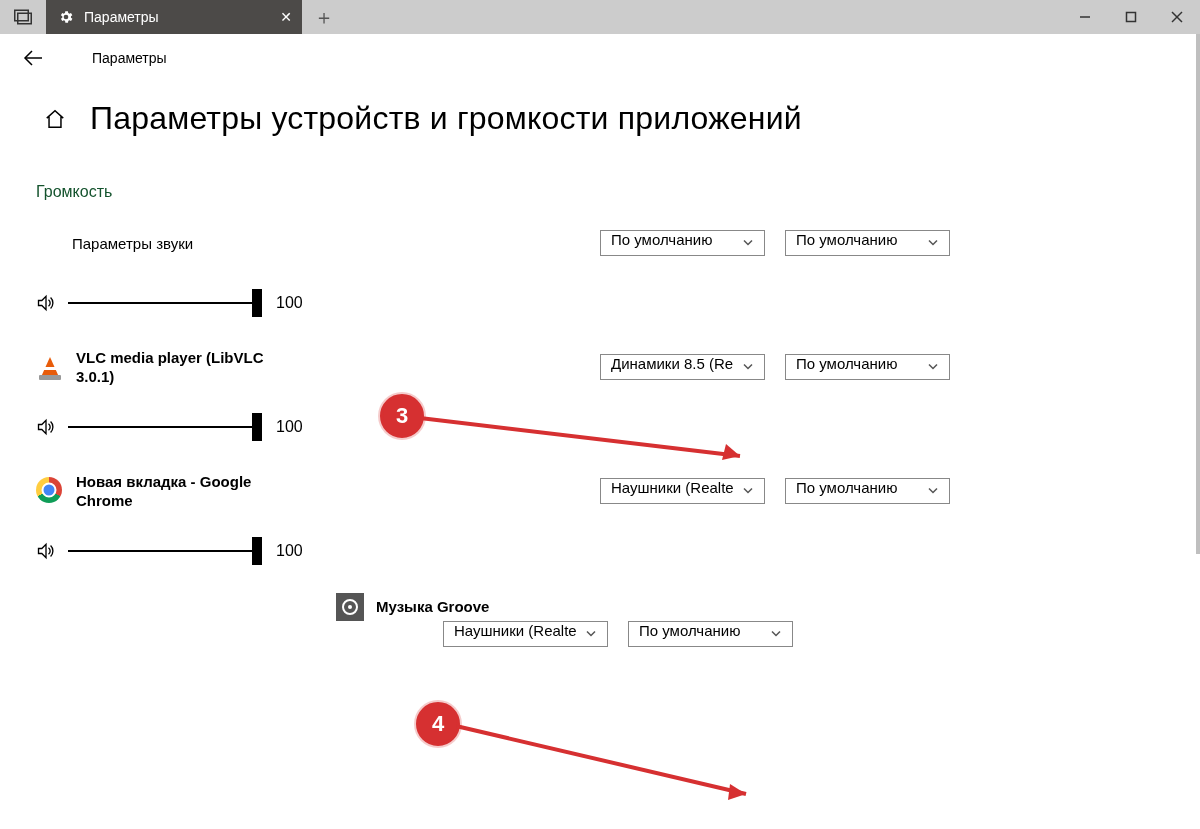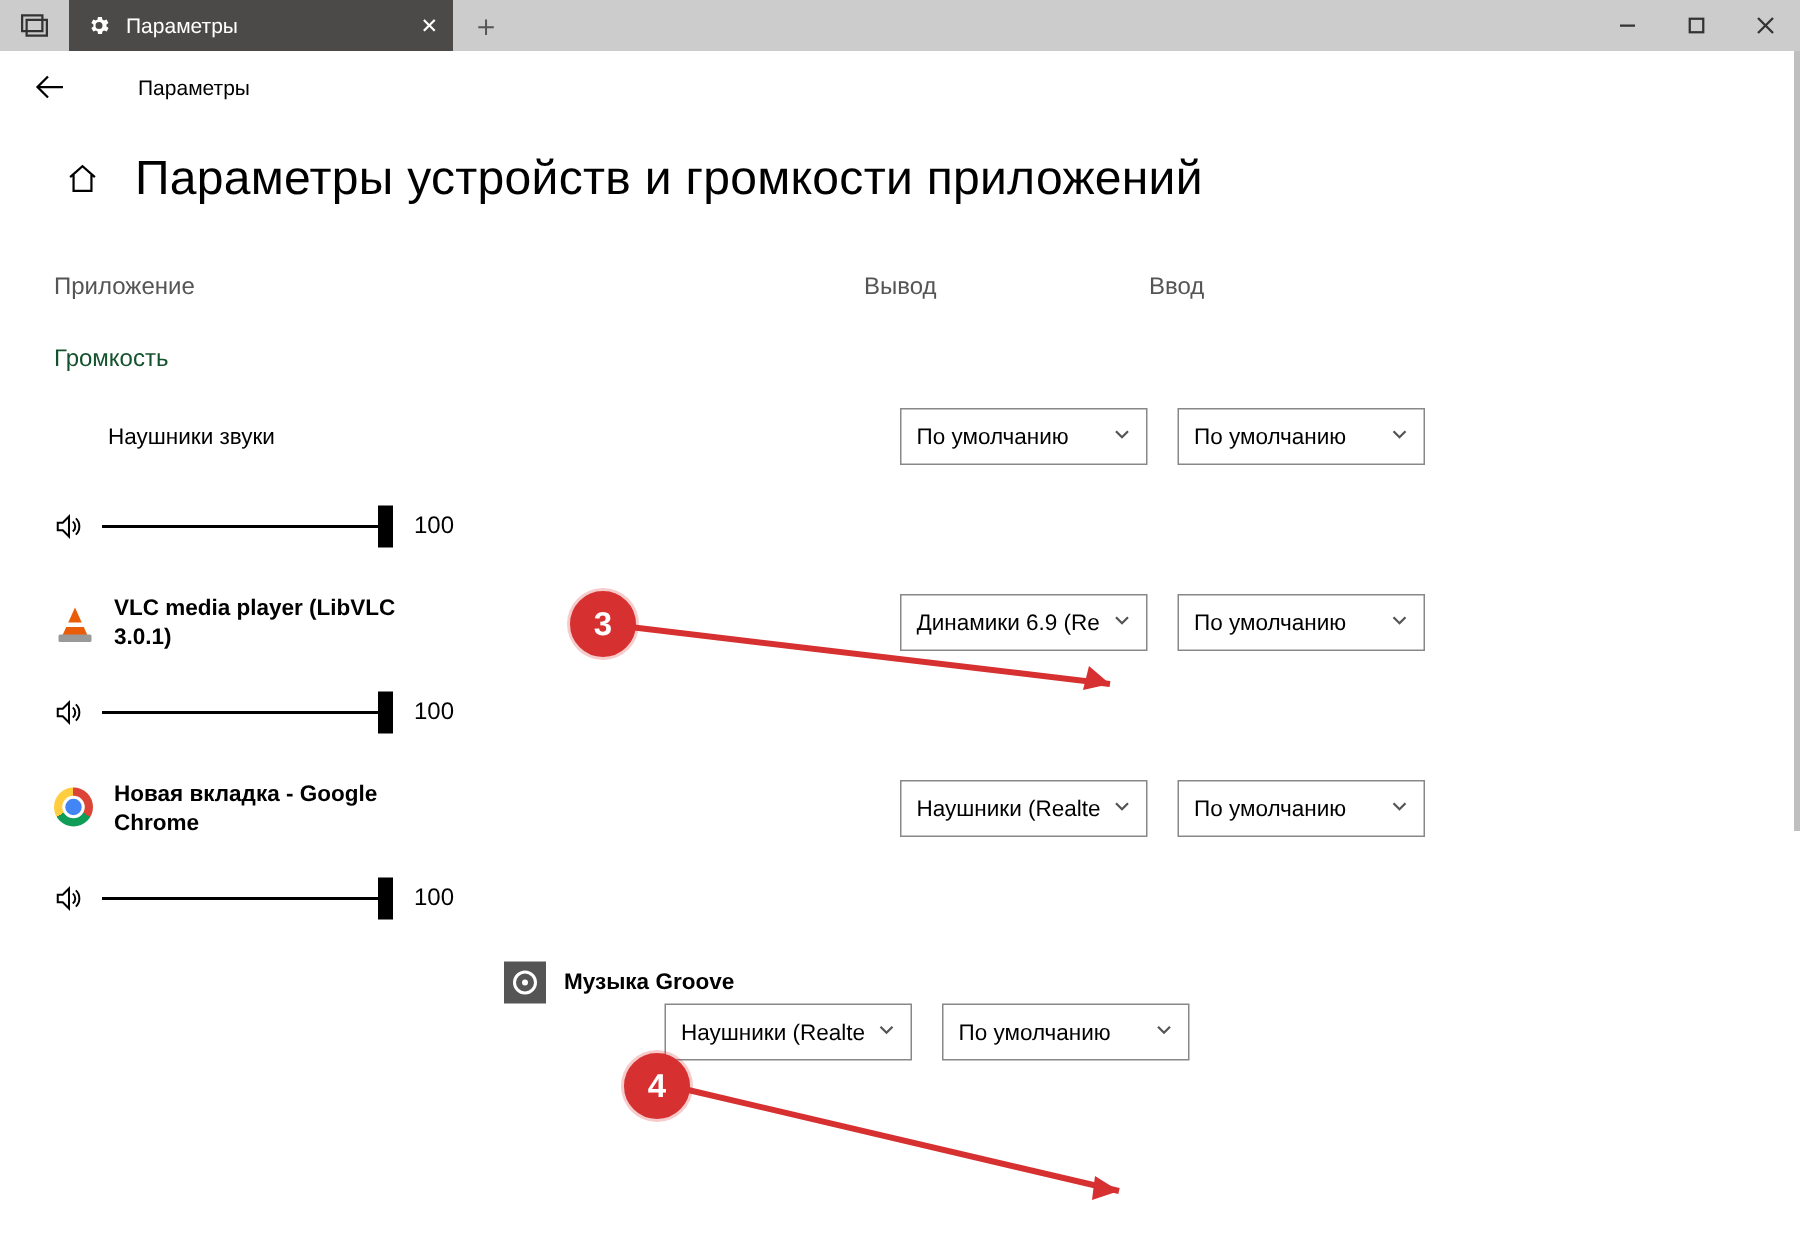--- a/index.html
+++ b/index.html
@@ -120,24 +120,24 @@
   .row {
     display: flex;
     align-items: center;
     min-height: 44px;
     margin-bottom: 10px;
   }
   .row .left   { width: 564px; display: flex; align-items: center; }
   .row .selects { display: flex; gap: 20px; }
 
   .select {
-    width: 165px; height: 38px;
+    width: 165px; height: 26px;
     border: 1px solid #888;
     background: #fff;
-    display: flex; align-items: center;
+    display: flex; align-items: flex-start;
     padding: 0 10px;
     font-size: 15px;
     position: relative;
     cursor: pointer;
     white-space: nowrap;
     overflow: hidden;
   }
   .select .sel-text { flex: 1; overflow: hidden; text-overflow: clip; }
   .select .chev {
     position: absolute; right: 10px; top: 50%; transform: translateY(-50%);
@@ -283,31 +283,26 @@
   <span class="home-icon">
     <svg viewBox="0 0 24 24">
         <path fill="none" stroke="#000" stroke-width="1.6" d="M3 11 12 3l9 8M5.5 9.5V21h13V9.5"></path>
       </svg>
   </span>
   <h1 class="page-title">Параметры устройств и громкости приложений</h1>
 </div>
 
 <div class="content">
 
-  <div class="col-headers">
-    <div class="h-app">Приложение</div>
-    <div class="h-output">Вывод</div>
-    <div class="h-input">Ввод</div>
-  </div>
 
   <div class="subhead">Громкость</div>
 
   <div class="row">
     <div class="left">
-      <span class="label-indent">Наушники звуки</span>
+      <span class="label-indent">Параметры звуки</span>
     </div>
     <div class="selects">
       <div class="select">
         <span class="sel-text">По умолчанию</span>
         <span class="chev"><svg viewBox="0 0 12 12">
               <polyline points="2,4 6,8 10,4" fill="none" stroke="#555" stroke-width="1.5"></polyline>
             </svg></span>
       </div>
       <div class="select">
         <span class="sel-text">По умолчанию</span>
@@ -337,21 +332,21 @@
         <div class="app-icon">
             <div class="vlc-cone">
               <div class="vlc-stripe"></div>
             </div>
           </div>
         <div class="app-label">VLC media player (LibVLC 3.0.1)</div>
       </div>
     </div>
     <div class="selects">
       <div class="select">
-        <span class="sel-text">Динамики 6.9 (Re</span>
+        <span class="sel-text">Динамики 8.5 (Re</span>
         <span class="chev"><svg viewBox="0 0 12 12">
               <polyline points="2,4 6,8 10,4" fill="none" stroke="#555" stroke-width="1.5"></polyline>
             </svg></span>
       </div>
       <div class="select">
         <span class="sel-text">По умолчанию</span>
         <span class="chev"><svg viewBox="0 0 12 12">
               <polyline points="2,4 6,8 10,4" fill="none" stroke="#555" stroke-width="1.5"></polyline>
             </svg></span>
       </div>

